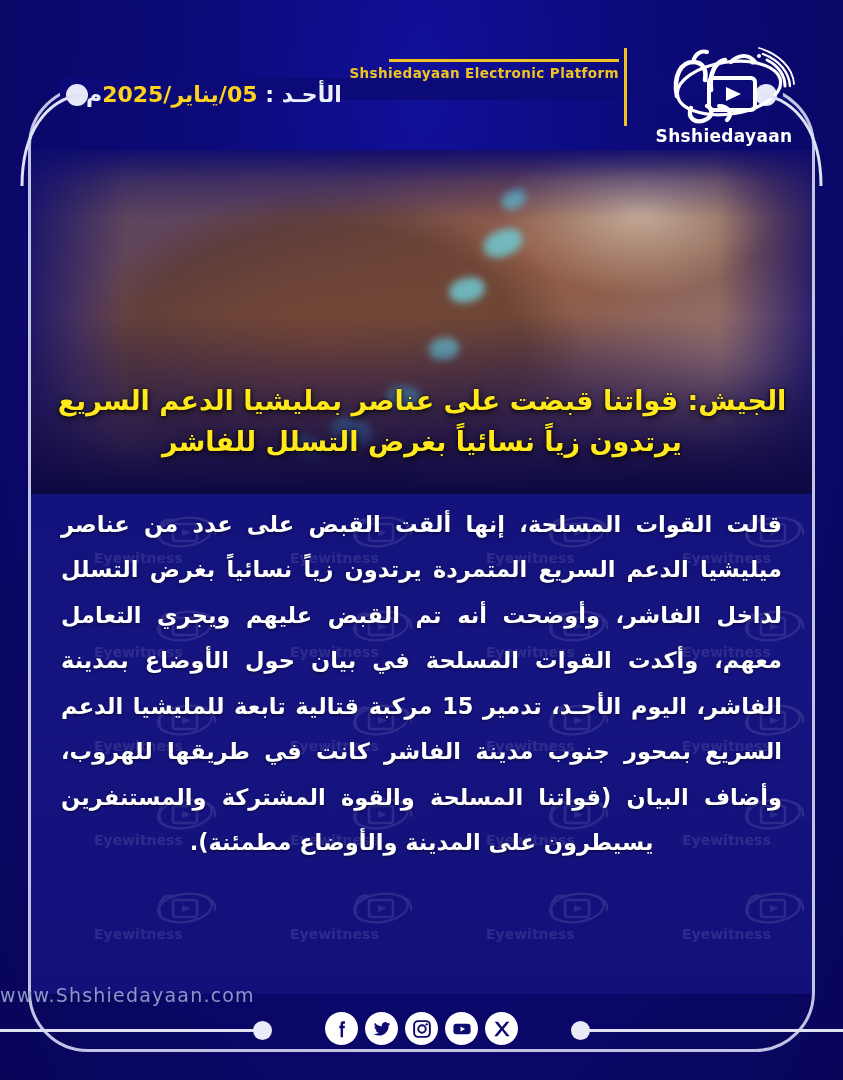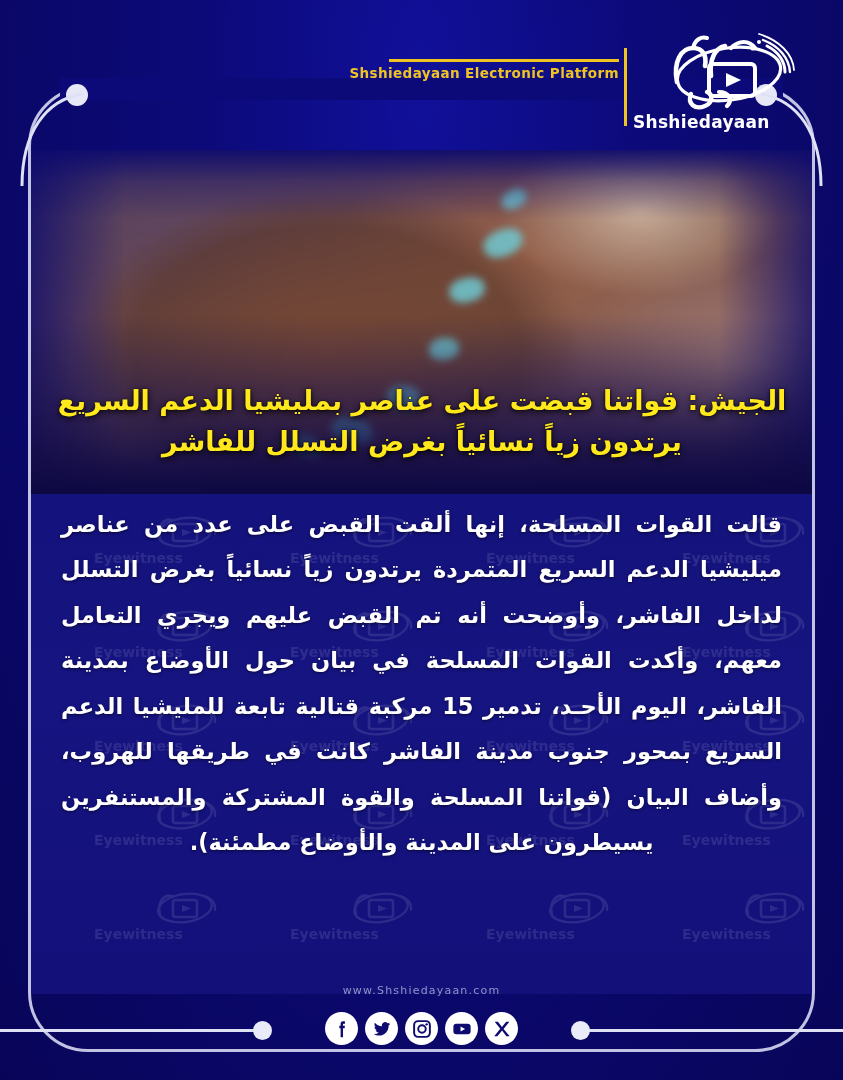--- a/index.html
+++ b/index.html
@@ -91,23 +91,23 @@
   }
   .brand-divider{
     position:absolute;
     right:216px; top:48px;
     width:3px; height:78px;
     background:#f0c420;
   }
 
   .logo-block{
     position:absolute;
-    right:28px; top:18px;
+    right:28px; top:32px;
     width:182px; height:126px;
-    text-align:left;
+    text-align:center;
   }
   .logo-mark{ width:182px; height:96px; display:block; }
   .logo-name{
     font-family:"DejaVu Sans", sans-serif;
     font-size:17px; font-weight:bold;
     color:#ffffff;
     letter-spacing:.3px;
     direction:ltr;
     margin-top:-2px;
   }
@@ -216,23 +216,23 @@
 
   
   .footer{
     position:absolute;
     left:0; bottom:0; width:843px; height:110px;
     z-index:10;
   }
   .site-url{
     position:absolute;
     left:0; right:0; top:14px;
-    text-align:center;
-    font-family:"DejaVu Sans", sans-serif;
-    font-size:11px;
+    text-align:left;
+    font-family:"DejaVu Sans", sans-serif;
+    font-size:19px;
     color:#8f95c6;
     letter-spacing:1.2px;
     direction:ltr;
   }
   .social-row{
     position:absolute;
     left:0; right:0; top:42px;
     display:flex; justify-content:center; align-items:center; gap:7px;
     direction:ltr;
   }
@@ -500,20 +500,23 @@
     <div class="body-text">قالت القوات المسلحة، إنها ألقت القبض على عدد من عناصر ميليشيا الدعم السريع المتمردة يرتدون زياً نسائياً بغرض التسلل لداخل الفاشر، وأوضحت أنه تم القبض عليهم ويجري التعامل معهم، وأكدت القوات المسلحة في بيان حول الأوضاع بمدينة الفاشر، اليوم الأحـد، تدمير 15 مركبة قتالية تابعة للمليشيا الدعم السريع بمحور جنوب مدينة الفاشر كانت في طريقها للهروب، وأضاف البيان (قواتنا المسلحة والقوة المشتركة والمستنفرين يسيطرون على المدينة والأوضاع مطمئنة).</div>
   </div>
 
   <div class="frame"></div>
   <div class="frame-mask"></div>
   <div class="frame-dot left"></div>
   <div class="frame-dot right"></div>
 
   <div class="header">
 
+    <div class="date-line">
+      <span>الأحـد : </span><span class="hl">05/يناير/2025</span><span>م</span>
+    </div>
 
     <div class="brand-block">
       <div class="brand-rule"></div>
       <div class="brand-en">Shshiedayaan Electronic Platform</div>
     </div>
     <div class="brand-divider"></div>
 
     <div class="logo-block">
       <svg class="logo-mark" viewBox="0 0 182 96">
 

